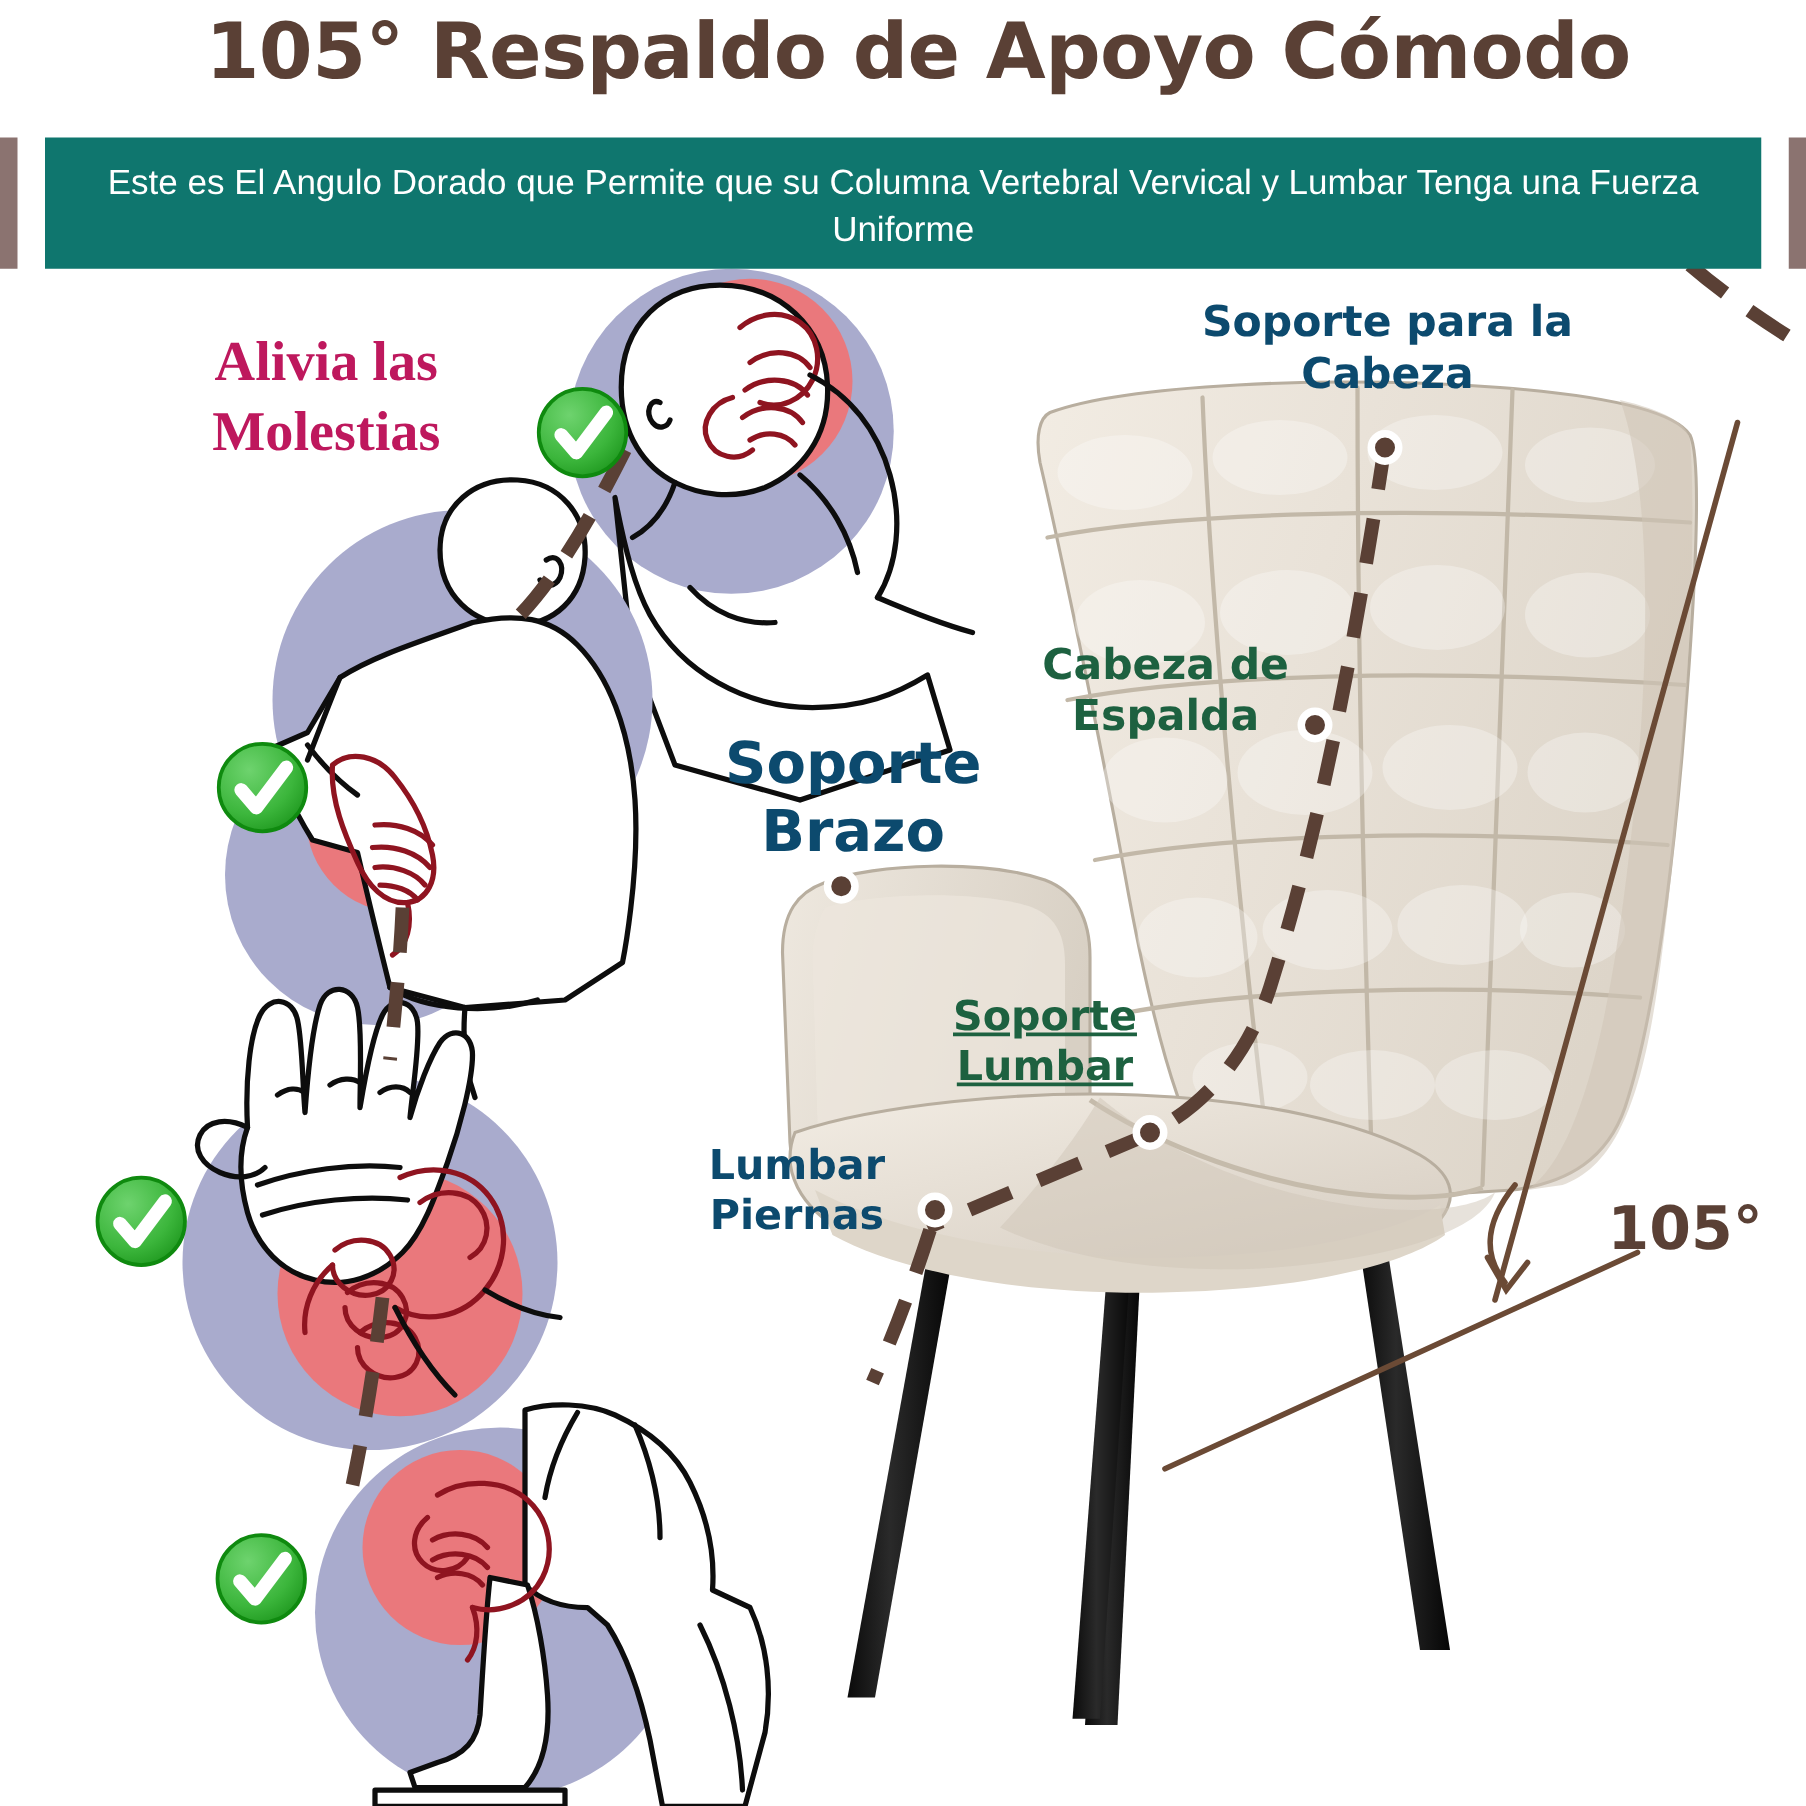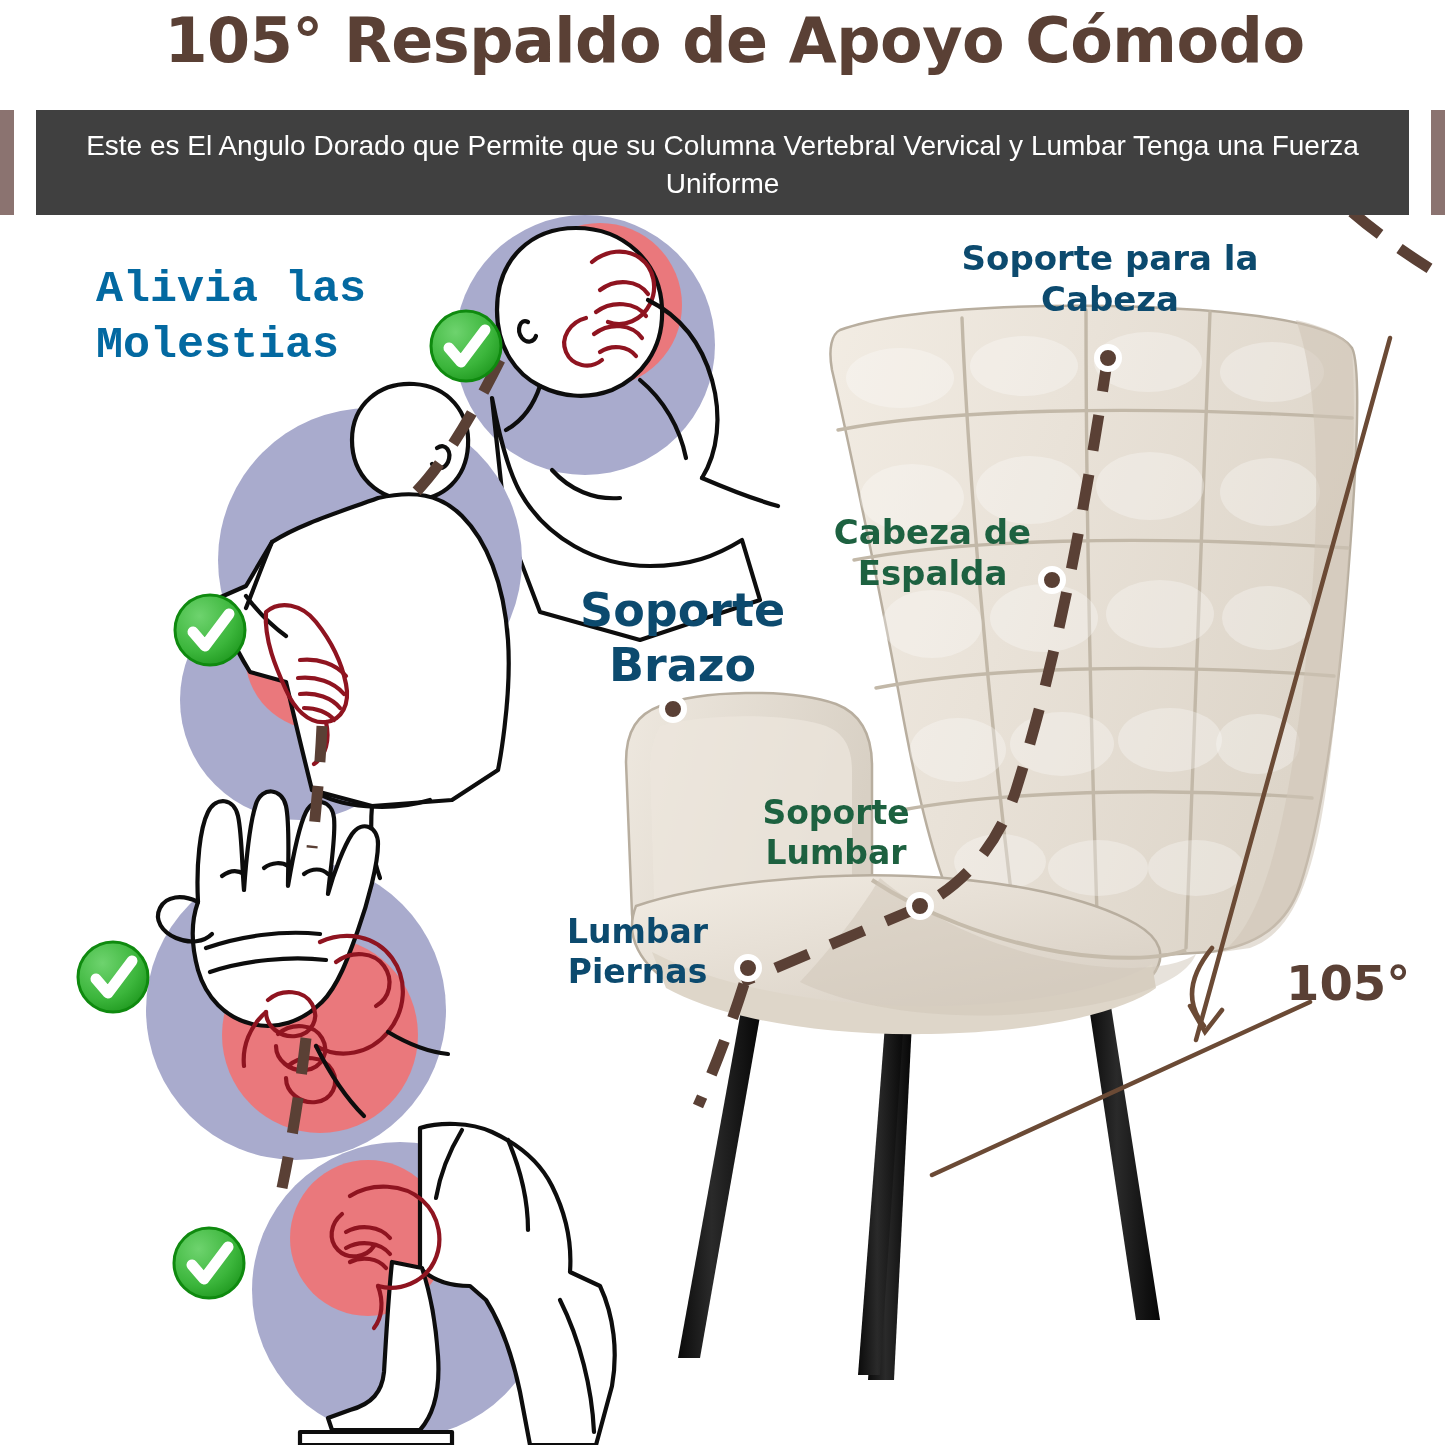--- a/index.html
+++ b/index.html
@@ -21,44 +21,44 @@
     color:#5a4035;
     font-family:"DejaVu Sans", sans-serif;
     white-space:nowrap;
     padding-left:24px;
   }
   .banner-wrap { position:absolute; left:0; top:110px; width:1445px; height:105px; }
   .banner-cap-l { position:absolute; left:0; top:0; width:14px; height:105px; background:#8b7370; }
   .banner-cap-r { position:absolute; right:0; top:0; width:14px; height:105px; background:#8b7370; }
   .banner-main {
     position:absolute; left:36px; top:0; width:1373px; height:105px;
-    background:#404040; color:#ffffff;
+    background:#0f766e; color:#ffffff;
     display:flex; align-items:center; justify-content:center;
     text-align:center; line-height:1.33; font-size:28px;
     padding:4px 26px 0 26px;
   }
 
   
   .left-heading {
     position:absolute; left:96px; top:262px; width:330px;
-    text-align:left; color:#0369a1;
+    text-align:center; color:#be185d;
     font-size:45px; font-weight:bold; line-height:1.24;
-    font-family:Liberation Mono, monospace;
+    font-family:Liberation Serif, serif;
   }
 
   
   .lbl { position:absolute; font-weight:bold; line-height:1.2; text-align:center;
          font-family:"DejaVu Sans", sans-serif; }
   .lbl-brown { color:#0c4a6e; }
   .lbl-green { color:#1d6140; }
 
   #label-head   { left:960px; top:238px; width:300px; font-size:34px; }
   #label-back   { left:800px; top:512px; width:265px; font-size:34px; }
   #label-arm    { left:580px; top:583px; width:205px; font-size:46px; }
-  #label-lumbar { left:736px; top:793px; width:200px; font-size:33px; }
+  #label-lumbar { left:736px; top:793px; width:200px; font-size:33px;text-decoration:underline; }
   #label-legs   { left:540px; top:912px; width:195px; font-size:33px; }
   #label-angle  { left:1286px; top:955px; width:140px; font-size:48px; color:#5a4035; text-align:left;}
 
   
   svg.layer { position:absolute; left:0; top:0; width:1445px; height:1445px; overflow:visible; }
   .zA { z-index:1; }  
   .zB { z-index:2; }  
   .zC { z-index:5; }  
   .lab { z-index:6; }
   .hdr { z-index:8; }

